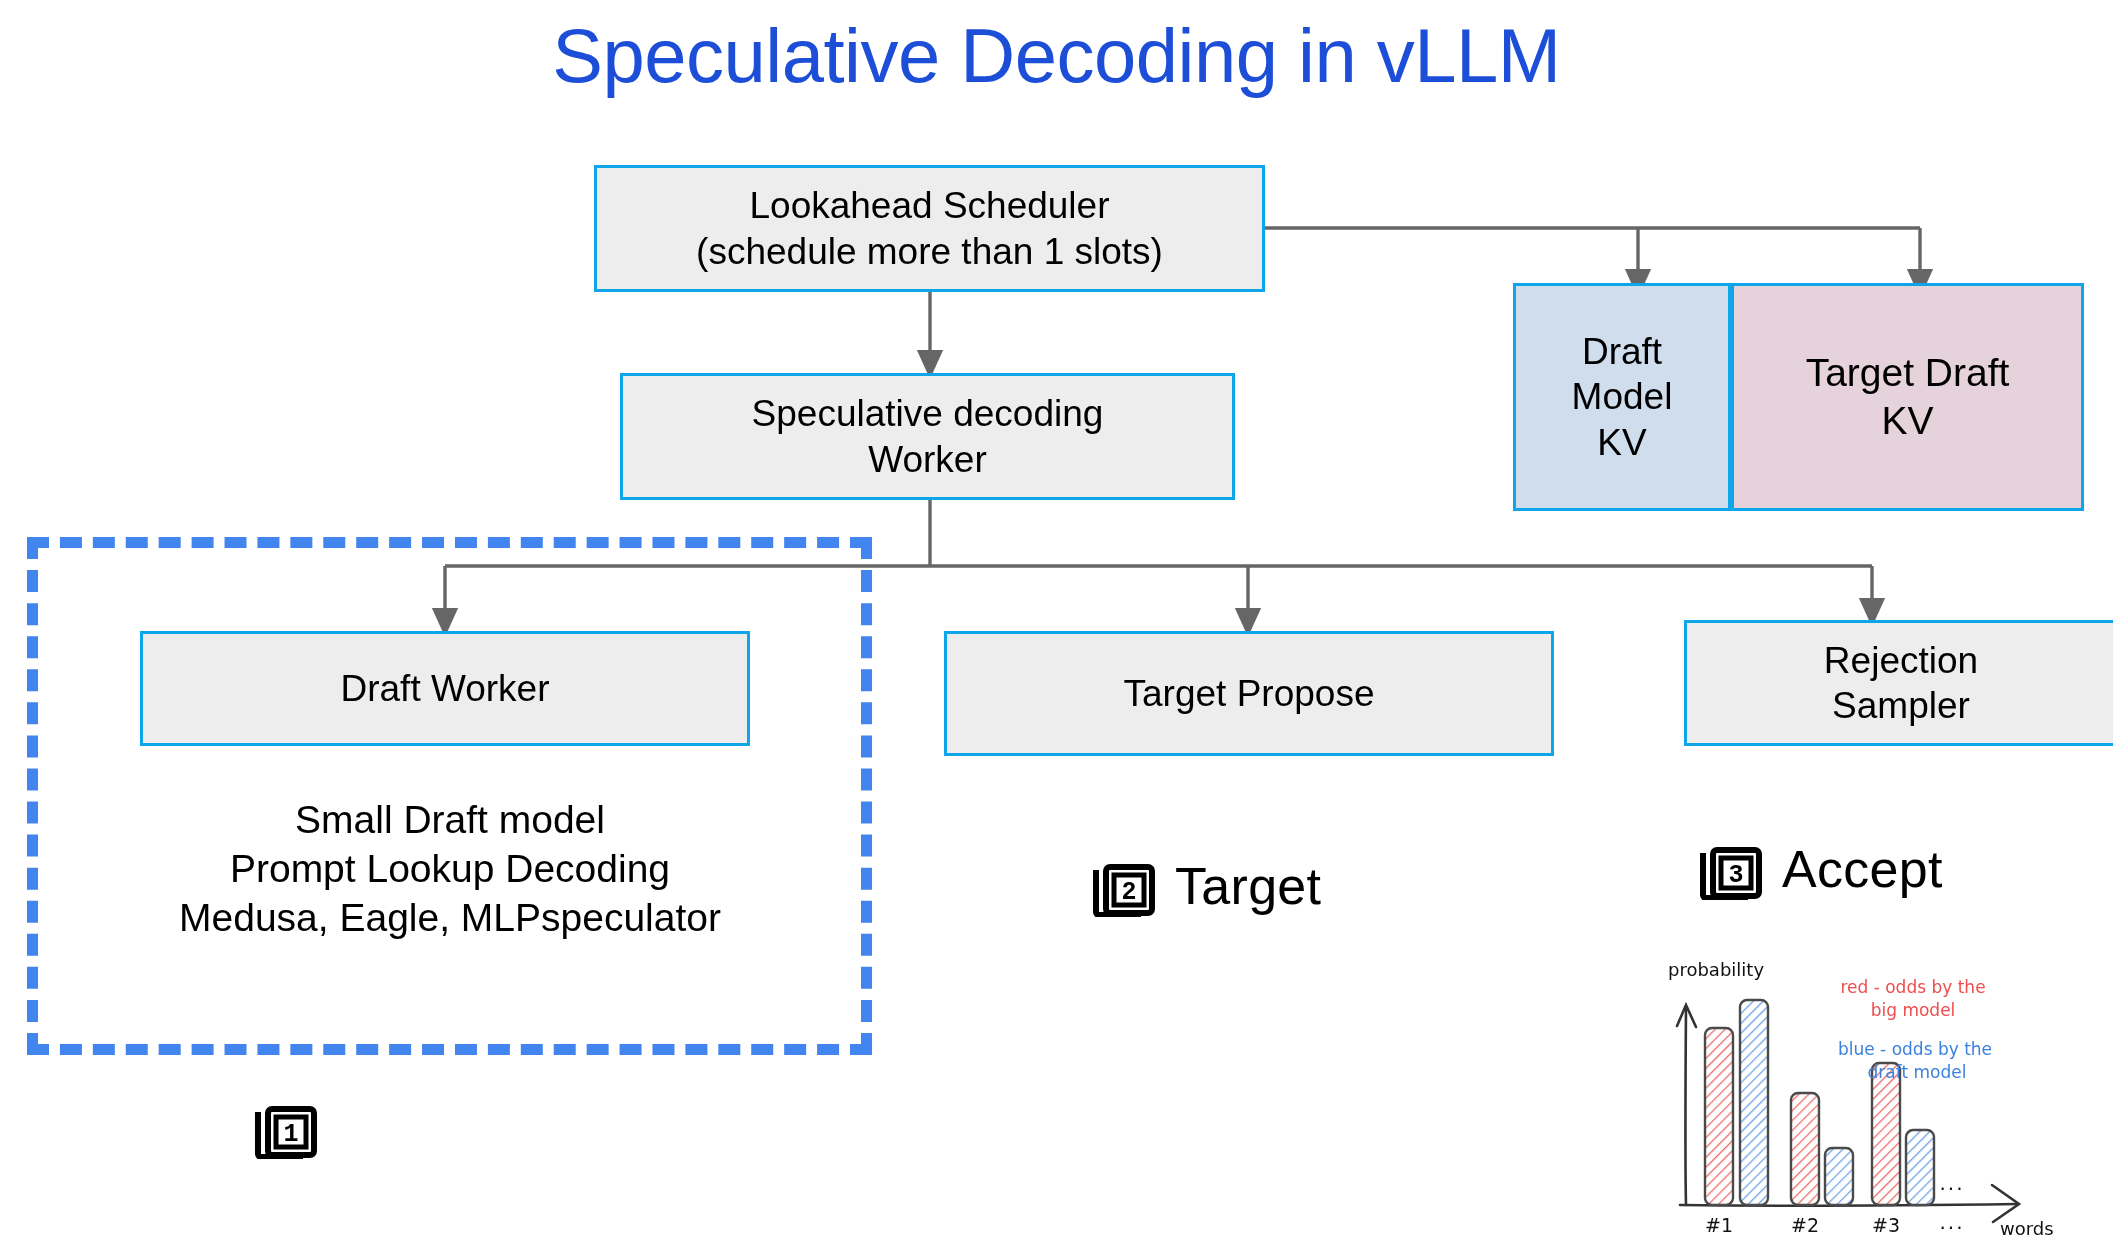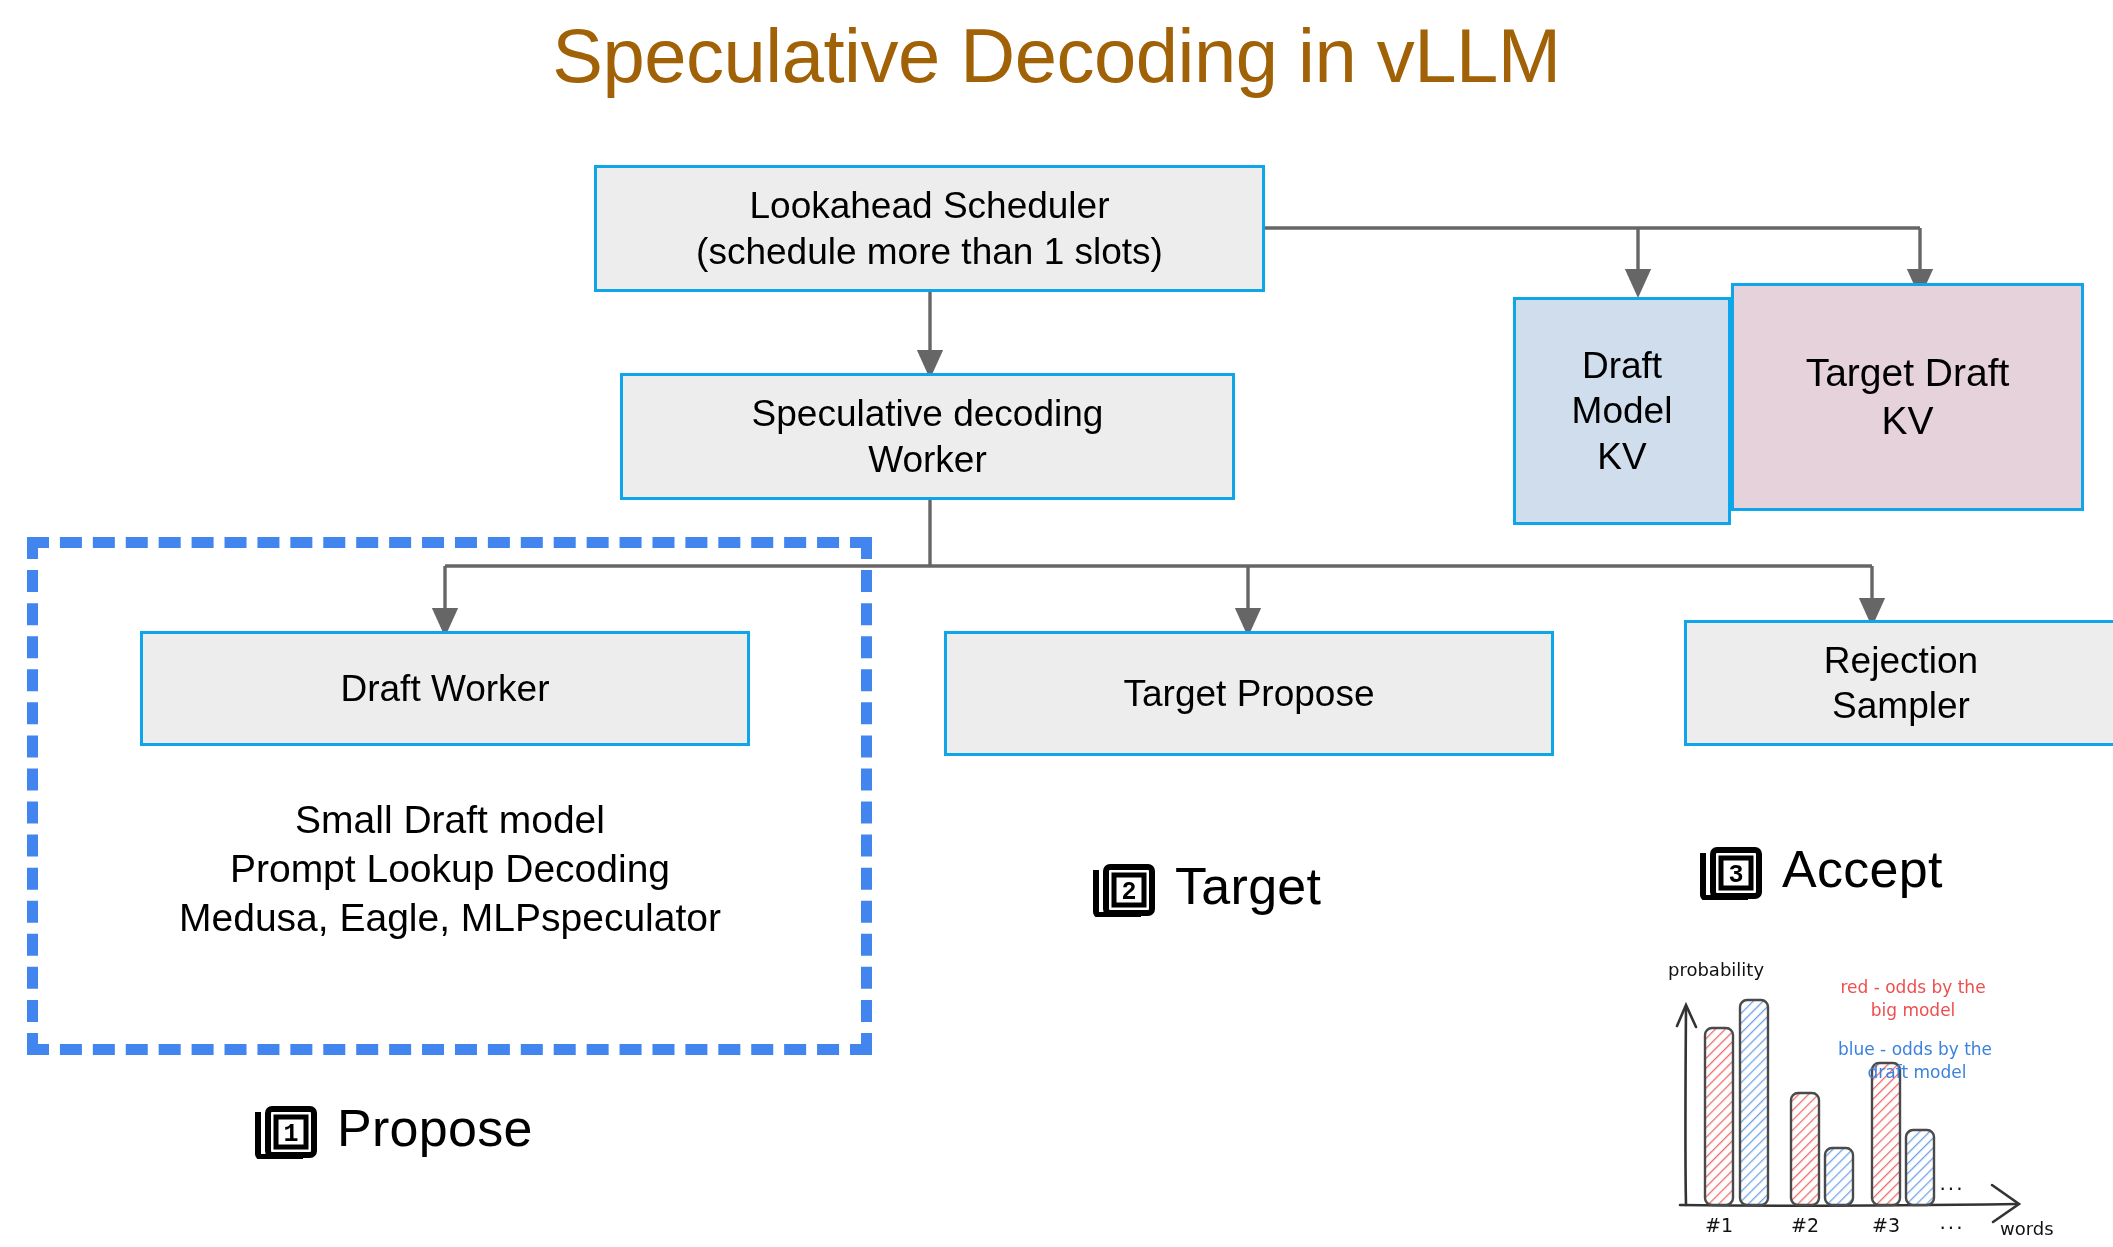--- a/index.html
+++ b/index.html
@@ -19,21 +19,21 @@
   
   .title {
     position: absolute;
     left: 0;
     top: 12px;
     width: 2113px;
     text-align: center;
     font-size: 76px;
     font-weight: 400;
     letter-spacing: -0.5px;
-    color: #a16207;
+    color: #1d4ed8;
     white-space: nowrap;
   }
 
   
   .box {
     position: absolute;
     box-sizing: border-box;
     border: 3px solid #0ea5e9;
     background: #ededed;
     display: flex;
@@ -135,21 +135,21 @@
   <div class="box" style="left:594px; top:165px; width:671px; height:127px;">
     <span class="box-text">Lookahead Scheduler
 (schedule more than 1 slots)</span>
   </div>
 
   <div class="box" style="left:620px; top:373px; width:615px; height:127px;">
     <span class="box-text">Speculative decoding
 Worker</span>
   </div>
 
-  <div class="box kv-draft" style="left:1513px; top:283px; width:218px; height:228px;margin-top:14px;">
+  <div class="box kv-draft" style="left:1513px; top:283px; width:218px; height:228px;">
     <span class="box-text">Draft
 Model
 KV</span>
   </div>
 
   <div class="box kv-target" style="left:1731px; top:283px; width:353px; height:228px; font-size:39px;">
     <span class="box-text">Target Draft
 KV</span>
   </div>
 
@@ -170,21 +170,20 @@
 Prompt Lookup Decoding
 Medusa, Eagle, MLPspeculator</div>
 
   <div class="step" style="left:255px; top:1097px;">
     <svg class="step-icon" width="62" height="62" viewBox="0 0 62 62">
       <path d="M17,12 h38 a4,4 0 0 1 4,4 v38 a4,4 0 0 1 -4,4 h-38 a4,4 0 0 1 -4,-4 v-38 a4,4 0 0 1 4,-4 z" fill="none" stroke="#000000" stroke-width="6"></path>
       <rect x="21" y="20" width="30" height="30" fill="none" stroke="#000000" stroke-width="5"></rect>
       <path d="M3,18 v39 a3,3 0 0 0 3,3 h39" fill="none" stroke="#000000" stroke-width="6" stroke-linecap="square"></path>
       <text x="36" y="44" text-anchor="middle" font-family="'Liberation Mono', monospace" font-size="25" font-weight="bold" fill="#000000">1</text>
     </svg>
-    <span class="step-label">Propose</span>
   </div>
 
   <div class="step" style="left:1093px; top:855px;">
     <svg class="step-icon" width="62" height="62" viewBox="0 0 62 62">
       <path d="M17,12 h38 a4,4 0 0 1 4,4 v38 a4,4 0 0 1 -4,4 h-38 a4,4 0 0 1 -4,-4 v-38 a4,4 0 0 1 4,-4 z" fill="none" stroke="#000000" stroke-width="6"></path>
       <rect x="21" y="20" width="30" height="30" fill="none" stroke="#000000" stroke-width="5"></rect>
       <path d="M3,18 v39 a3,3 0 0 0 3,3 h39" fill="none" stroke="#000000" stroke-width="6" stroke-linecap="square"></path>
       <text x="36" y="44" text-anchor="middle" font-family="'Liberation Mono', monospace" font-size="25" font-weight="bold" fill="#000000">2</text>
     </svg>
     <span class="step-label">Target</span>

